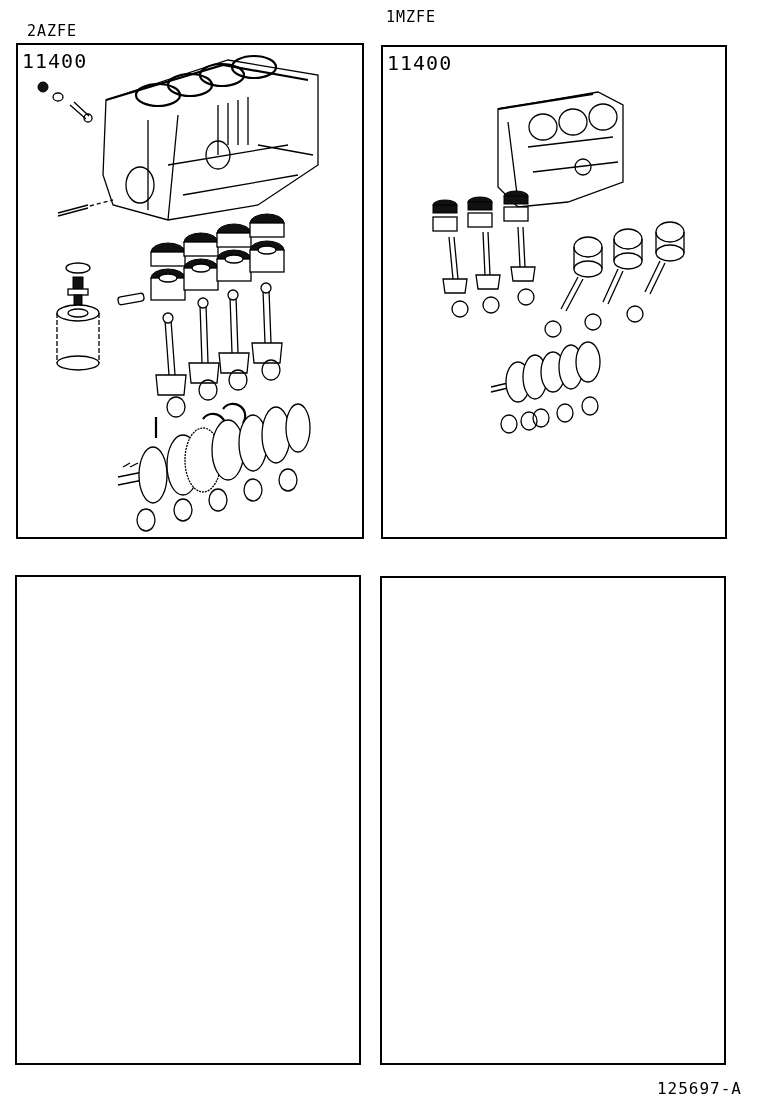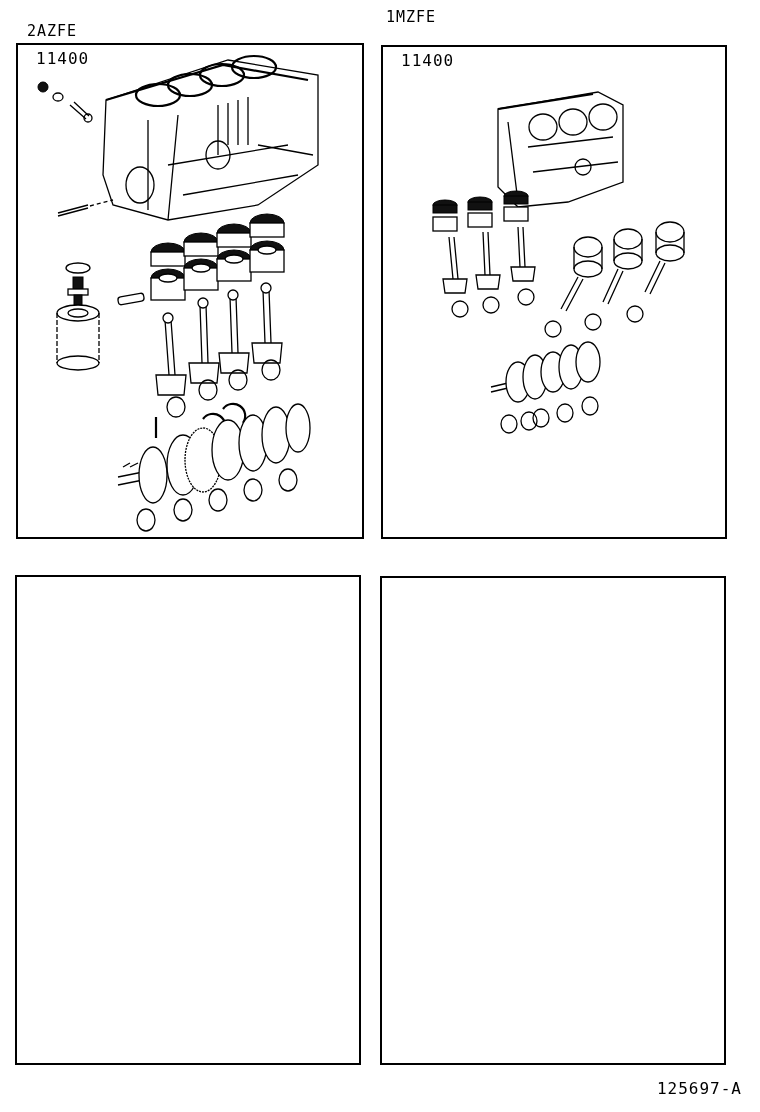--- a/index.html
+++ b/index.html
@@ -1,20 +1,20 @@
 <!DOCTYPE html>
 <html><head>
 <meta charset="utf-8">
 <style>
   html, body { margin:0; padding:0; background:#ffffff; }
   body { width:760px; height:1112px; position:relative; overflow:hidden;
          font-family:"DejaVu Sans Mono","Liberation Mono",monospace; color:#000; }
   .engine-label { position:absolute; font-size:15px; letter-spacing:1px; }
   .panel { position:absolute; border:2px solid #000; box-sizing:border-box; background:#fff; }
-  .panel-code { position:absolute; left:18px; top:4px; font-size:16px; letter-spacing:1px; }
+  .panel-code { position:absolute; left:4px; top:4px; font-size:20px; letter-spacing:1px; }
   .footer-code { position:absolute; right:18px; bottom:14px; font-size:16px; letter-spacing:1px; }
   svg { position:absolute; left:0; top:0; }
   .ln { fill:none; stroke:#000; stroke-width:1.3; }
   .th { fill:none; stroke:#000; stroke-width:2.2; }
   .dk { fill:#111; stroke:#000; stroke-width:1; }
   .wt { fill:#fff; stroke:#000; stroke-width:1.3; }
 </style>
 </head>
 <body>
 

